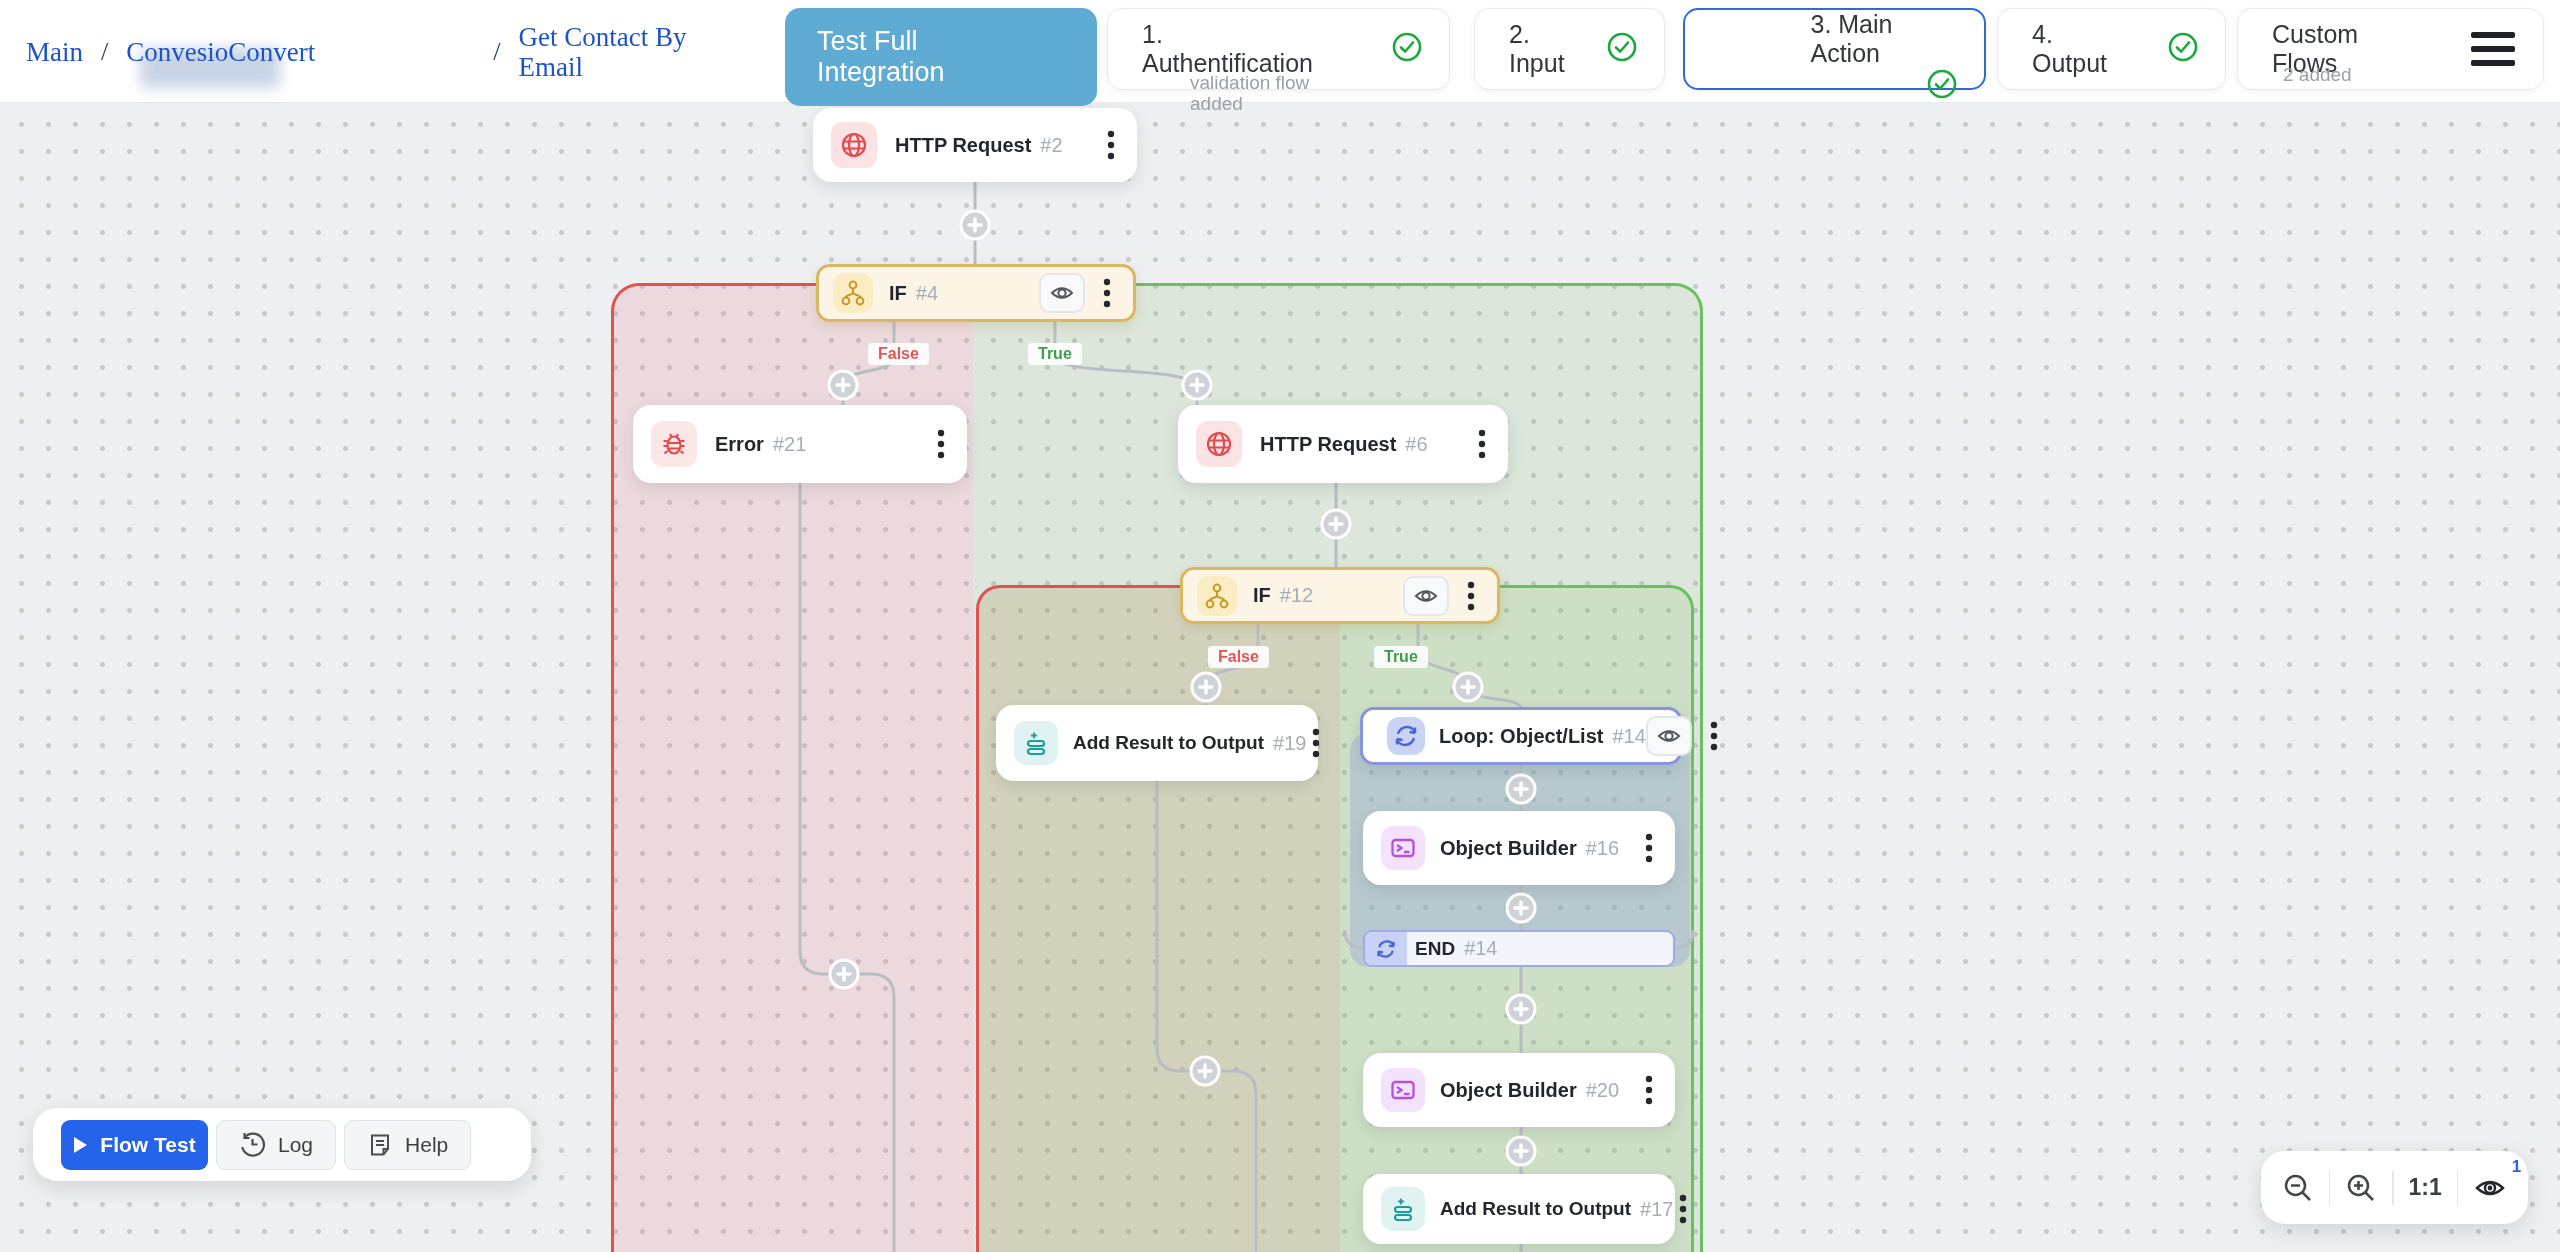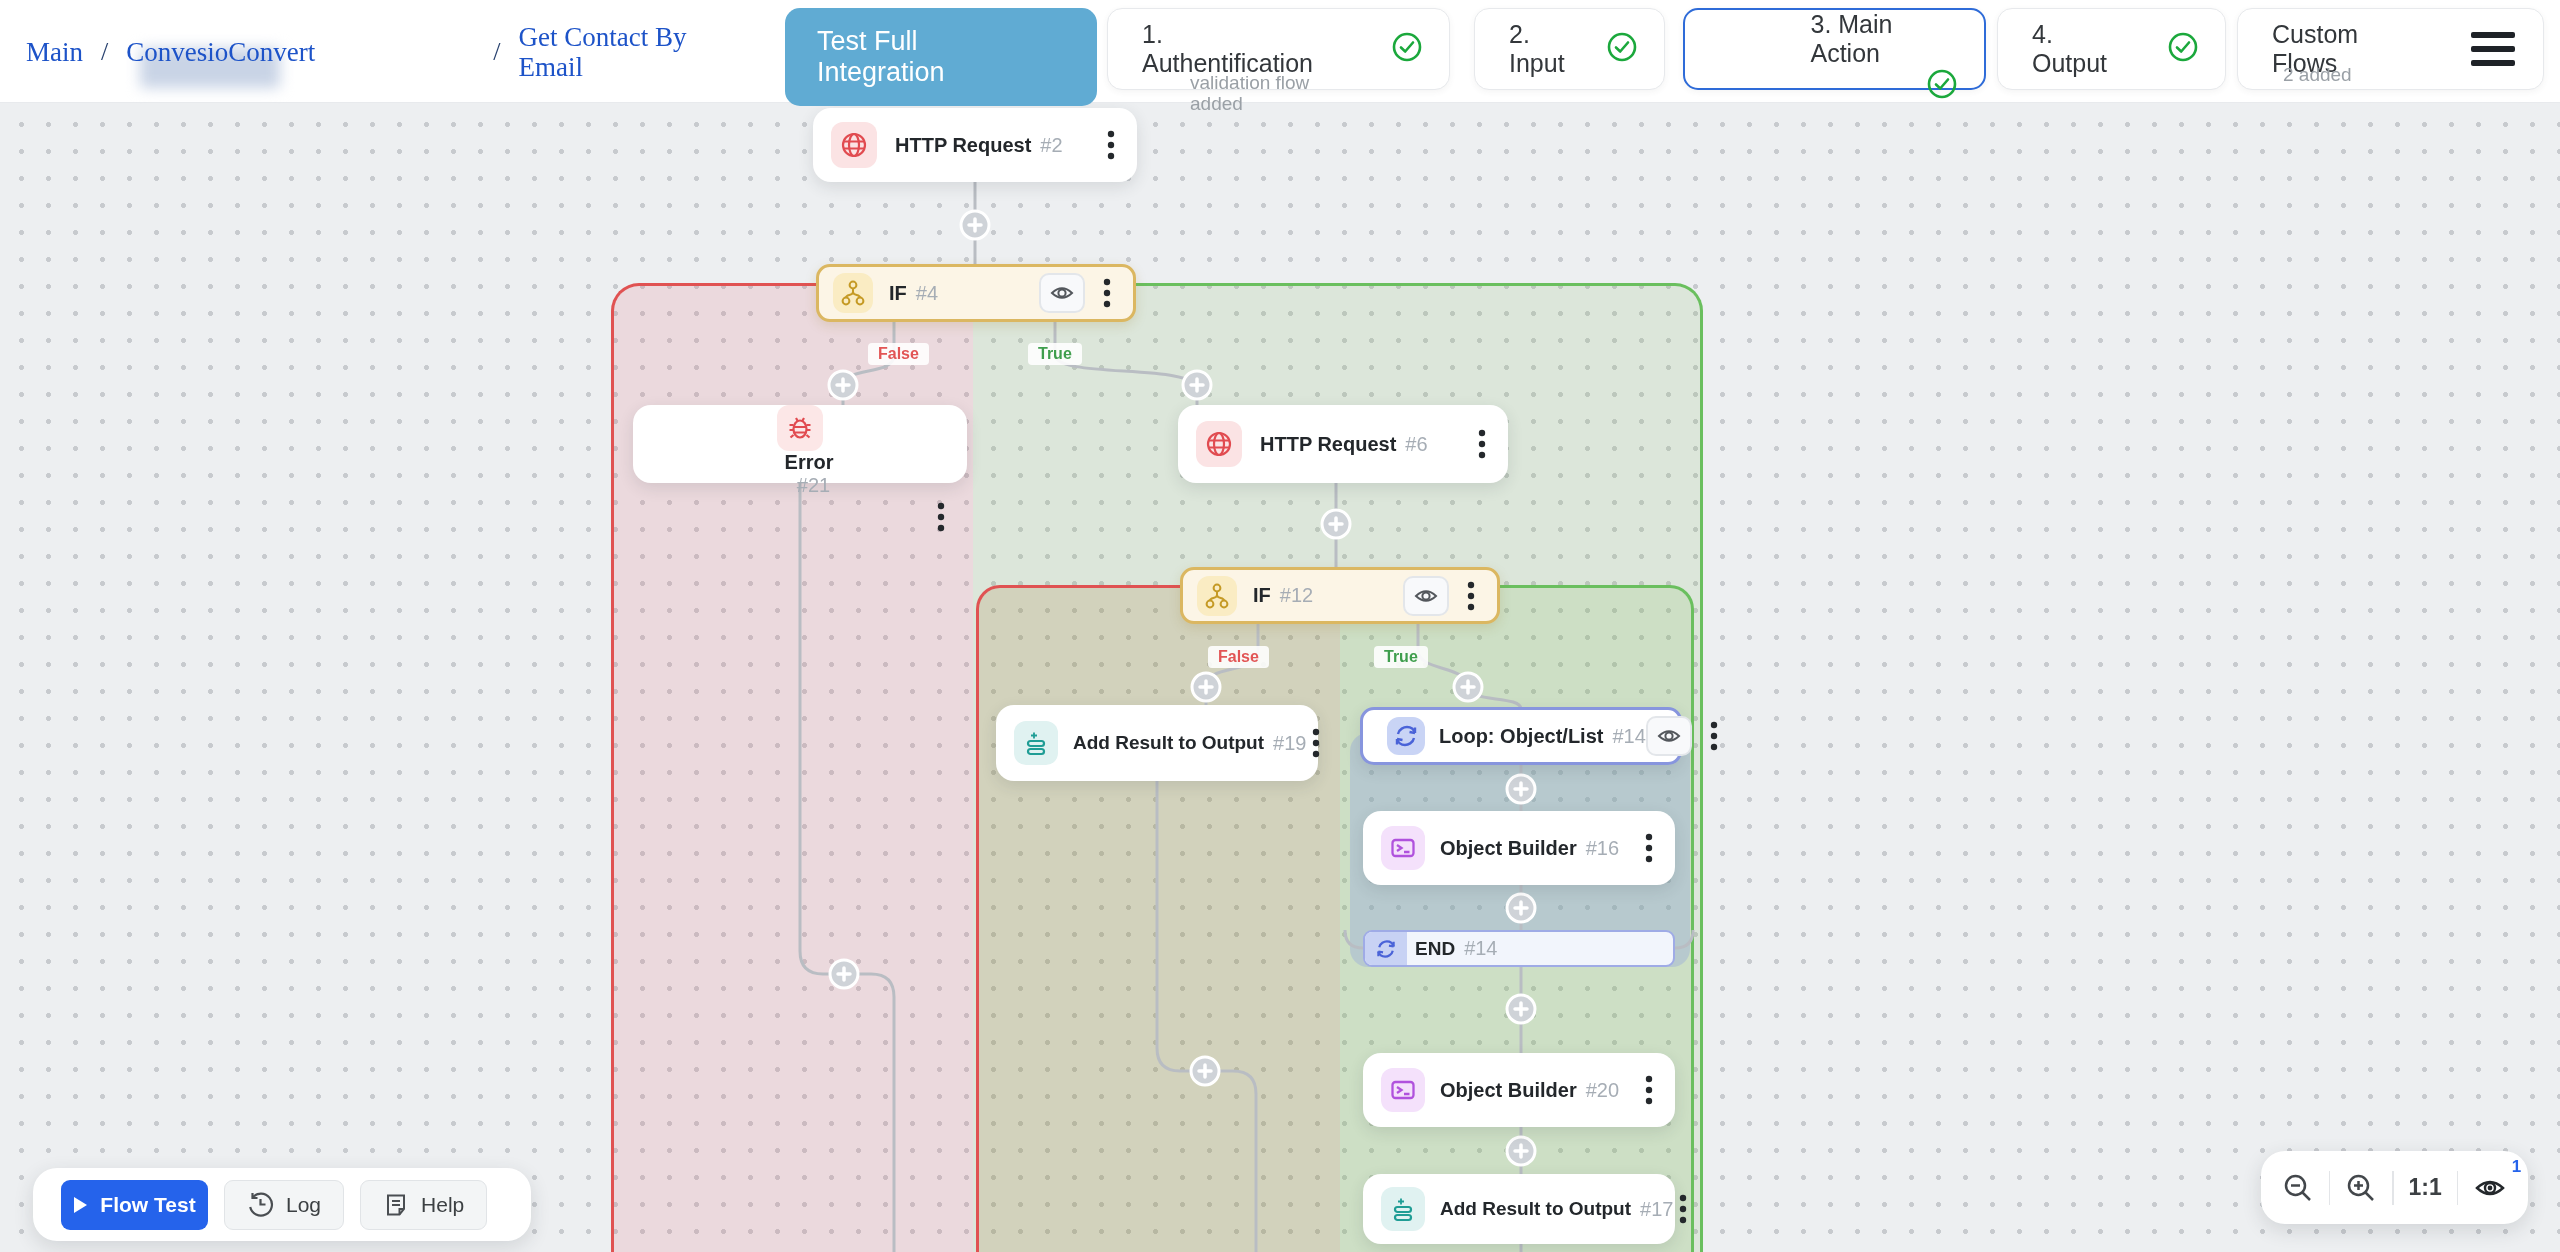--- a/index.html
+++ b/index.html
@@ -67,40 +67,40 @@
   .kebab{margin-left:auto;margin-right:16px;padding:4px 6px;cursor:pointer;flex:0 0 auto;display:flex;}
   .eyebtn{margin-left:auto;width:46px;height:40px;background:#f8f9fb;border:2px solid #e3e6ea;border-radius:10px;display:flex;align-items:center;justify-content:center;cursor:pointer;flex:0 0 auto;}
   .eyebtn + .kebab{margin-left:12px;}
 
   .ic-http{background:#fbe3e4;} .ic-if{background:#faecc3;} .ic-err{background:#fce7e7;}
   .ic-aro{background:#e0f2f1;} .ic-loop{background:#c9d4f5;} .ic-ob{background:#f4e1fb;}
 
   
   .n-http2{left:813px;top:5px;width:324px;height:74px;}
   .n-if4{left:816px;top:161px;width:320px;height:58px;}
-  .n-err21{left:633px;top:302px;width:334px;height:78px;flex-direction:column;}
+  .n-err21{left:633px;top:302px;width:334px;height:78px;}
   .n-http6{left:1178px;top:302px;width:330px;height:78px;}
   .n-if12{left:1180px;top:464px;width:320px;height:57px;}
   .n-aro19{left:996px;top:602px;width:322px;height:76px;}
   .n-loop14{left:1360px;top:604px;width:322px;height:58px;}
   .n-ob16{left:1363px;top:708px;width:312px;height:74px;}
   .n-end14{left:1363px;top:827px;width:312px;height:37px;}
   .n-ob20{left:1363px;top:950px;width:312px;height:74px;}
   .n-aro17{left:1363px;top:1071px;width:312px;height:70px;}
   .n-aro17 .icon-sq,.n-aro19 .icon-sq,.n-ob16 .icon-sq,.n-ob20 .icon-sq{width:44px;height:44px;margin-right:15px;}
   .n-aro17 .nlabel,.n-aro19 .nlabel{font-size:19px;}
 
   .b-if4-false{left:868px;top:240px;}
   .b-if4-true{left:1028px;top:240px;}
   .b-if12-false{left:1208px;top:543px;}
   .b-if12-true{left:1374px;top:543px;}
 
   
   .panel{position:absolute;background:#fff;border-radius:24px;box-shadow:0 6px 20px rgba(40,50,60,.14);z-index:15;display:flex;align-items:center;}
-  .panel-left{left:33px;top:1168px;width:498px;height:73px;padding:0 28px;gap:16px;}
+  .panel-left{left:33px;top:1108px;width:498px;height:73px;padding:0 28px;gap:8px;}
   .btn{height:50px;border-radius:9px;display:flex;align-items:center;justify-content:center;gap:12px;font-size:21px;cursor:pointer;}
   .btn-flow{width:147px;background:var(--accent-blue);color:#fff;font-weight:700;}
   .btn-gray{background:#f3f5f6;border:1.5px solid #e1e4e7;color:#3c4043;padding:0 22px;}
   .panel-right{left:2261px;top:1151px;width:267px;height:73px;justify-content:space-evenly;padding:0 6px;}
   .zdiv{width:1.5px;height:34px;background:#e3e5e8;}
   .zoom-ratio{font-size:23px;font-weight:700;color:#3c4043;}
   .eyewrap{position:relative;display:flex;cursor:pointer;}
   .eyesup{position:absolute;right:-14px;top:-14px;color:var(--accent-blue);font-size:17px;font-weight:700;}
 </style>
 </head>

